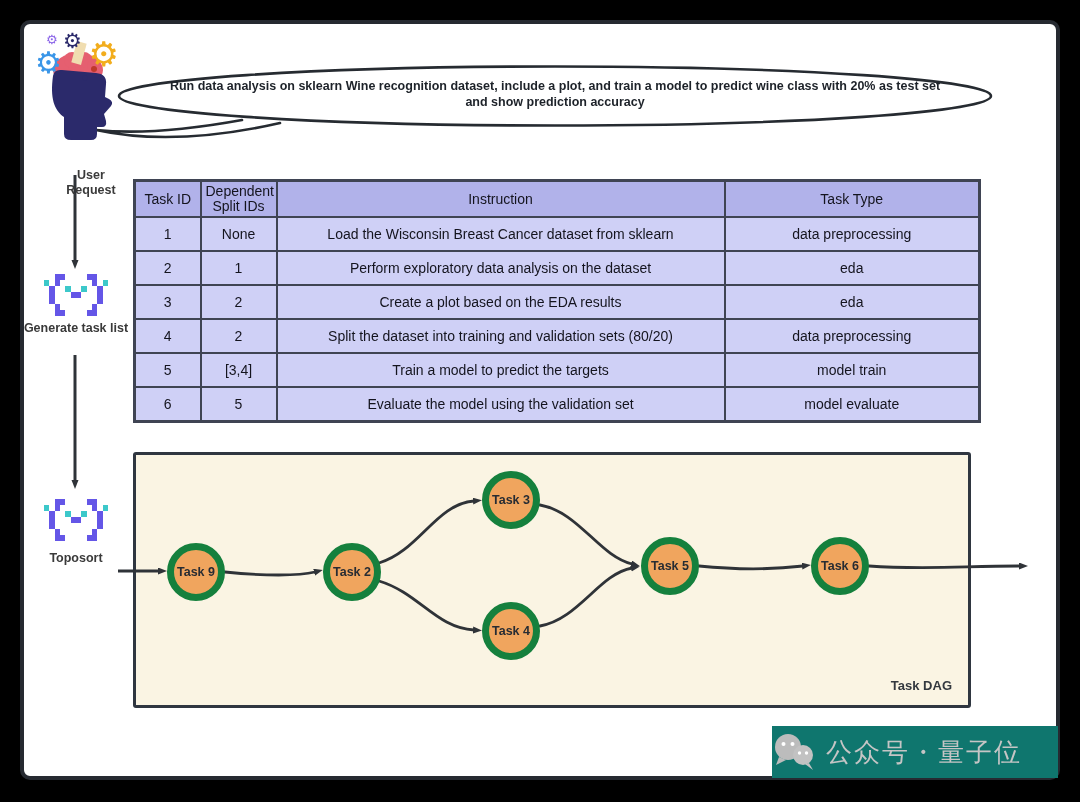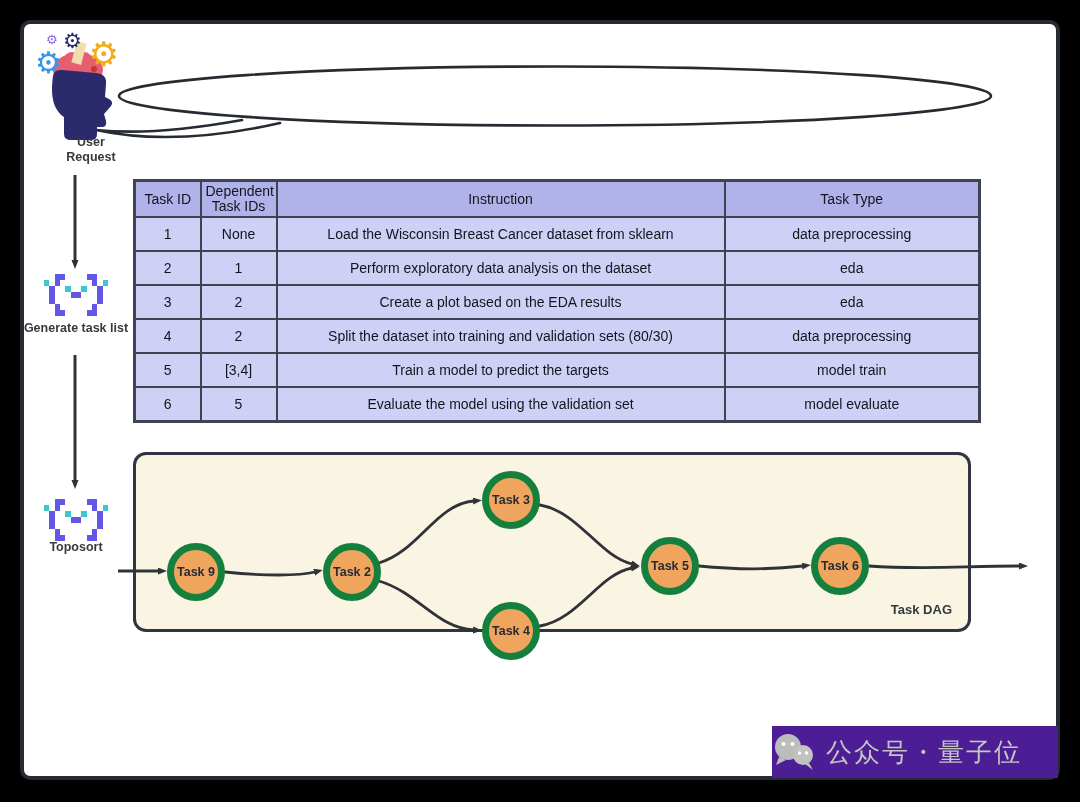--- a/index.html
+++ b/index.html
@@ -23,38 +23,38 @@
   
   .task-table { position:absolute; left:109px; top:155px; width:845px; border-collapse:collapse;
                 table-layout:fixed; font-size:14px; color:#14141e; }
   .task-table th, .task-table td { border:2px solid #3f4453; text-align:center;
                 vertical-align:middle; padding:2px 4px; }
   .task-table th { background:#b1b2ea; height:34px; font-weight:400; line-height:15px;margin-top:44px; }
   .task-table td { background:#cfd0f6; height:34px; }
   .task-table { border:3px solid #3f4453; }
 
   
-  .dag-box { position:absolute; left:109px; top:428px; width:838px; height:180px;
-             background:#faf4e3; border:3px solid #2f3640; border-radius:13px; }
+  .dag-box { position:absolute; left:109px; top:428px; width:838px; height:256px;
+             background:#faf4e3; border:3px solid #2f3640; border-radius:3px; }
   .dag-box-label { position:absolute; right:16px; bottom:12px; font-size:13px;
                    font-weight:700; color:#33383f; }
   .nodes-layer { position:absolute; left:0; top:0; width:100%; height:100%; }
   .dag-node { position:absolute; width:58px; height:58px; border-radius:50%;
               background:#f0a55e; border:7px solid #15803d; display:flex;
               align-items:center; justify-content:center; font-size:12.5px;
               font-weight:700; color:#272c33; }
 
   
   .overlay { position:absolute; left:0; top:0; width:1032px; height:752px; }
 
   
   .main-title { position:absolute; left:0; top:699px; width:1000px; text-align:right;
                 font-size:18px; font-weight:700; color:#2e2e2e; letter-spacing:.2px; }
   .watermark { position:absolute; left:748px; top:702px; width:286px; height:52px;
-               background:#4c1d95; display:flex; align-items:center; gap:8px; }
+               background:#0f766e; display:flex; align-items:center; gap:8px; }
   .watermark-text { font-size:26px; color:#c5c5c5; letter-spacing:2px;
                     font-family:"Liberation Sans", sans-serif, sans-serif; }
 </style>
 </head>
 <body>
 
 <div class="canvas">
   <div class="page">
 
     <div class="dag-box">
@@ -99,21 +99,21 @@
         <circle cx="56" cy="26" r="7" fill="#e55f70"></circle>
         <path d="M15,36 C12,58 16,70 26,77 L26,94 Q26,100 33,100 L53,100 Q59,100 59,94 L59,87 L64,87 Q69,87 68,81 L66,74 L73,66 Q76,62 71,59 L67,57 L68,44 Q69,34 58,33 L24,30 Q16,29 15,36 Z" fill="#2b2a6b"></path>
         <circle cx="47" cy="38" r="2.5" fill="#2b2a6b"></circle>
         <circle cx="56" cy="29" r="3" fill="#c0392b"></circle>
       </svg>
       <span class="gear" style="left:-3px; top:8px; font-size:30px; color:#3a96e8;">⚙</span>
       <span class="gear" style="right:-5px; top:-3px; font-size:34px; color:#f2ad1d;">⚙</span>
       <span class="gear" style="left:25px; top:-9px; font-size:21px; color:#2b2a6b;">⚙</span>
       <span class="gear" style="left:8px; top:-7px; font-size:13px; color:#8a63e8;">⚙</span>
     </div>
-    <div class="side-label" style="left:-4px; top:111px;padding-left:32px;">User Request</div>
+    <div class="side-label" style="left:-4px; top:144px;padding-left:32px;">User Request</div>
 
     <svg class="pixel-logo" style="left:20px; top:250px;" viewBox="0 0 12 7" preserveAspectRatio="none" shape-rendering="crispEdges">
       <g fill="#6456e7">
         <rect x="2" y="0" width="1" height="1"></rect>
           <rect x="3" y="0" width="1" height="1"></rect>
         <rect x="8" y="0" width="1" height="1"></rect>
           <rect x="9" y="0" width="1" height="1"></rect>
         <rect x="2" y="1" width="1" height="1"></rect>
           <rect x="9" y="1" width="1" height="1"></rect>
         <rect x="1" y="2" width="1" height="1"></rect>
@@ -163,34 +163,38 @@
         <rect x="5" y="3" width="1" height="1"></rect>
           <rect x="6" y="3" width="1" height="1"></rect>
       </g>
       <g fill="#3cc8ca">
         <rect x="0" y="1" width="1" height="1"></rect>
           <rect x="11" y="1" width="1" height="1"></rect>
         <rect x="4" y="2" width="1" height="1"></rect>
           <rect x="7" y="2" width="1" height="1"></rect>
       </g>
     </svg>
-    <div class="side-label" style="left:-3px; top:516px;">Toposort</div>
-
+    <div class="side-label" style="left:-3px; top:527px;">Toposort</div>
+
+    <div class="bubble-text">
+      <div>Run data analysis on sklearn Wine recognition dataset, include a plot, and train a model to predict wine class with 20% as test set</div>
+      <div>and show prediction accuracy</div>
+    </div>
 
     <table class="task-table">
       <colgroup>
           <col style="width:66px">
           <col style="width:76px">
           <col style="width:448px">
           <col style="width:255px">
         </colgroup>
       <thead>
           <tr>
             <th>Task ID</th>
-            <th>Dependent Task IDs</th>
+            <th>Dependent Split IDs</th>
             <th>Instruction</th>
             <th>Task Type</th>
           </tr>
         </thead>
       <tbody>
           <tr>
             <td>1</td>
             <td>None</td>
             <td>Load the Wisconsin Breast Cancer dataset from sklearn</td>
             <td>data preprocessing</td>
@@ -203,21 +207,21 @@
           </tr>
           <tr>
             <td>3</td>
             <td>2</td>
             <td>Create a plot based on the EDA results</td>
             <td>eda</td>
           </tr>
           <tr>
             <td>4</td>
             <td>2</td>
-            <td>Split the dataset into training and validation sets (80/30)</td>
+            <td>Split the dataset into training and validation sets (80/20)</td>
             <td>data preprocessing</td>
           </tr>
           <tr>
             <td>5</td>
             <td>[3,4]</td>
             <td>Train a model to predict the targets</td>
             <td>model train</td>
           </tr>
           <tr>
             <td>6</td>

